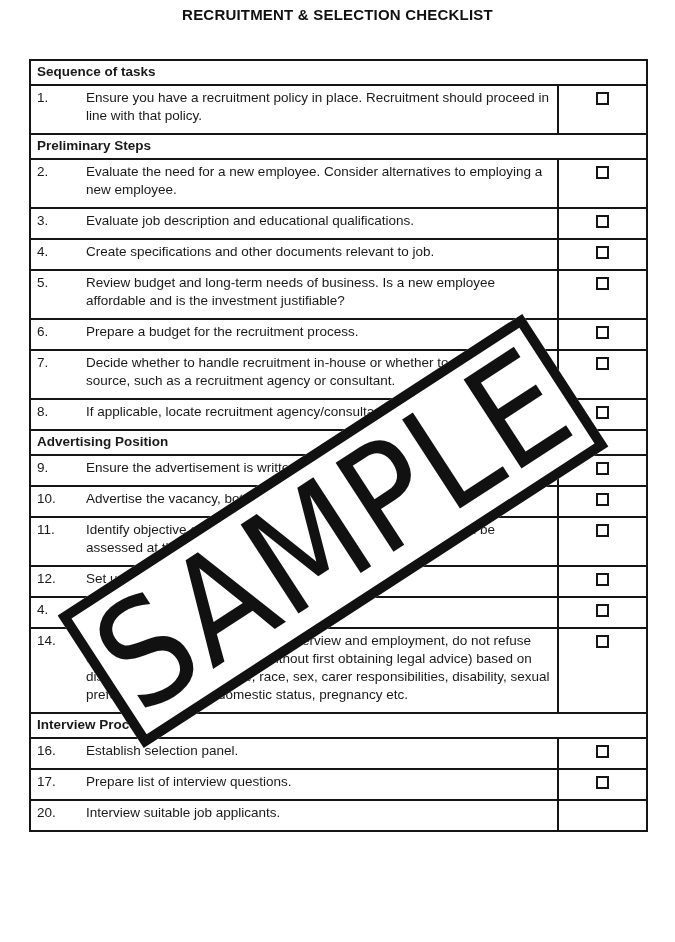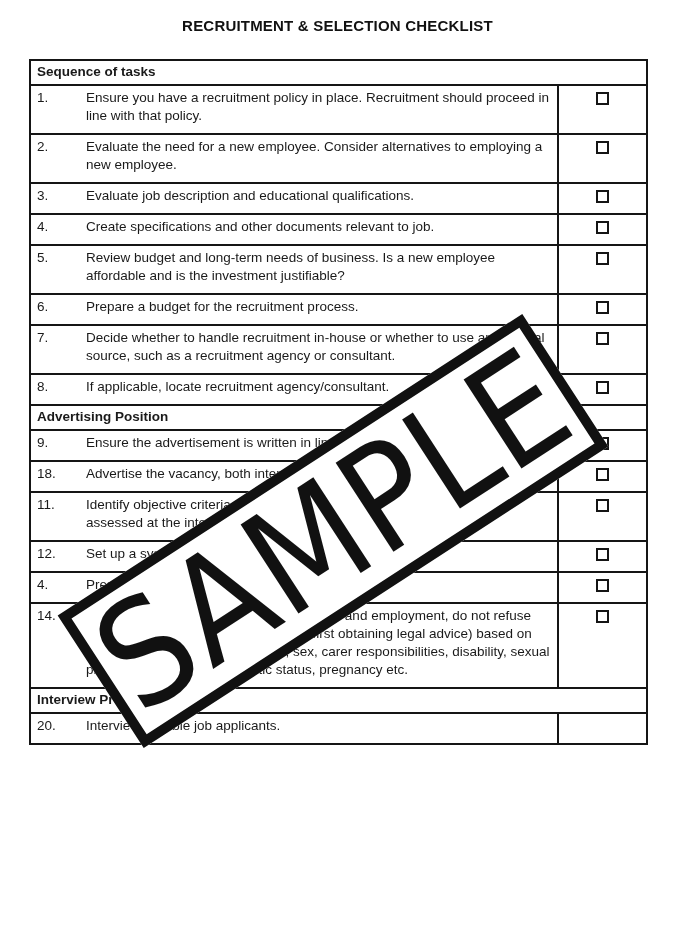--- a/index.html
+++ b/index.html
@@ -6,21 +6,21 @@
   body {
     width: 675px; height: 942px;
     background: #ffffff;
     position: relative;
     overflow: hidden;
     font-family: "Liberation Sans", sans-serif;
     color: #1a1a1a;
   }
   .page-title {
     margin: 0;
-    padding-top: 17px;
+    padding-top: 6px;
     text-align: center;
     font-size: 15px;
     font-weight: bold;
     letter-spacing: 0.2px;
     color: #111111;
   }
   table.checklist {
     position: absolute;
     left: 29px; top: 59px;
     width: 617px;
@@ -97,20 +97,23 @@
       <div class="row-line">
         <span class="num">1.</span>
         <span class="txt">Ensure you have a recruitment policy in place. Recruitment should proceed in line with that policy.</span>
       </div>
     </td>
     <td class="check-cell">
       <span class="checkbox"></span>
     </td>
   </tr>
 
+  <tr>
+    <td class="section-cell" colspan="2">Preliminary Steps</td>
+  </tr>
 
   <tr>
     <td class="content-cell">
       <div class="row-line">
         <span class="num">2.</span>
         <span class="txt">Evaluate the need for a new employee. Consider alternatives to employing a new employee.</span>
       </div>
     </td>
     <td class="check-cell">
       <span class="checkbox"></span>
@@ -201,21 +204,21 @@
       </div>
     </td>
     <td class="check-cell">
       <span class="checkbox"></span>
     </td>
   </tr>
 
   <tr>
     <td class="content-cell">
       <div class="row-line">
-        <span class="num">18.</span>
+        <span class="num">10.</span>
         <span class="txt">Advertise the vacancy, both internally and externally.</span>
       </div>
     </td>
     <td class="check-cell">
       <span class="checkbox"></span>
     </td>
   </tr>
 
 
   <tr>
@@ -264,21 +267,43 @@
     <td class="check-cell">
       <span class="checkbox"></span>
     </td>
   </tr>
 
 
   <tr>
     <td class="section-cell" colspan="2">Interview Process</td>
   </tr>
 
-
+  <tr>
+    <td class="content-cell">
+      <div class="row-line">
+        <span class="num">16.</span>
+        <span class="txt">Establish selection panel.</span>
+      </div>
+    </td>
+    <td class="check-cell">
+      <span class="checkbox"></span>
+    </td>
+  </tr>
+
+  <tr>
+    <td class="content-cell">
+      <div class="row-line">
+        <span class="num">17.</span>
+        <span class="txt">Prepare list of interview questions.</span>
+      </div>
+    </td>
+    <td class="check-cell">
+      <span class="checkbox"></span>
+    </td>
+  </tr>
 
 
 
   <tr>
     <td class="content-cell">
       <div class="row-line">
         <span class="num">20.</span>
         <span class="txt">Interview suitable job applicants.</span>
       </div>
     </td>

